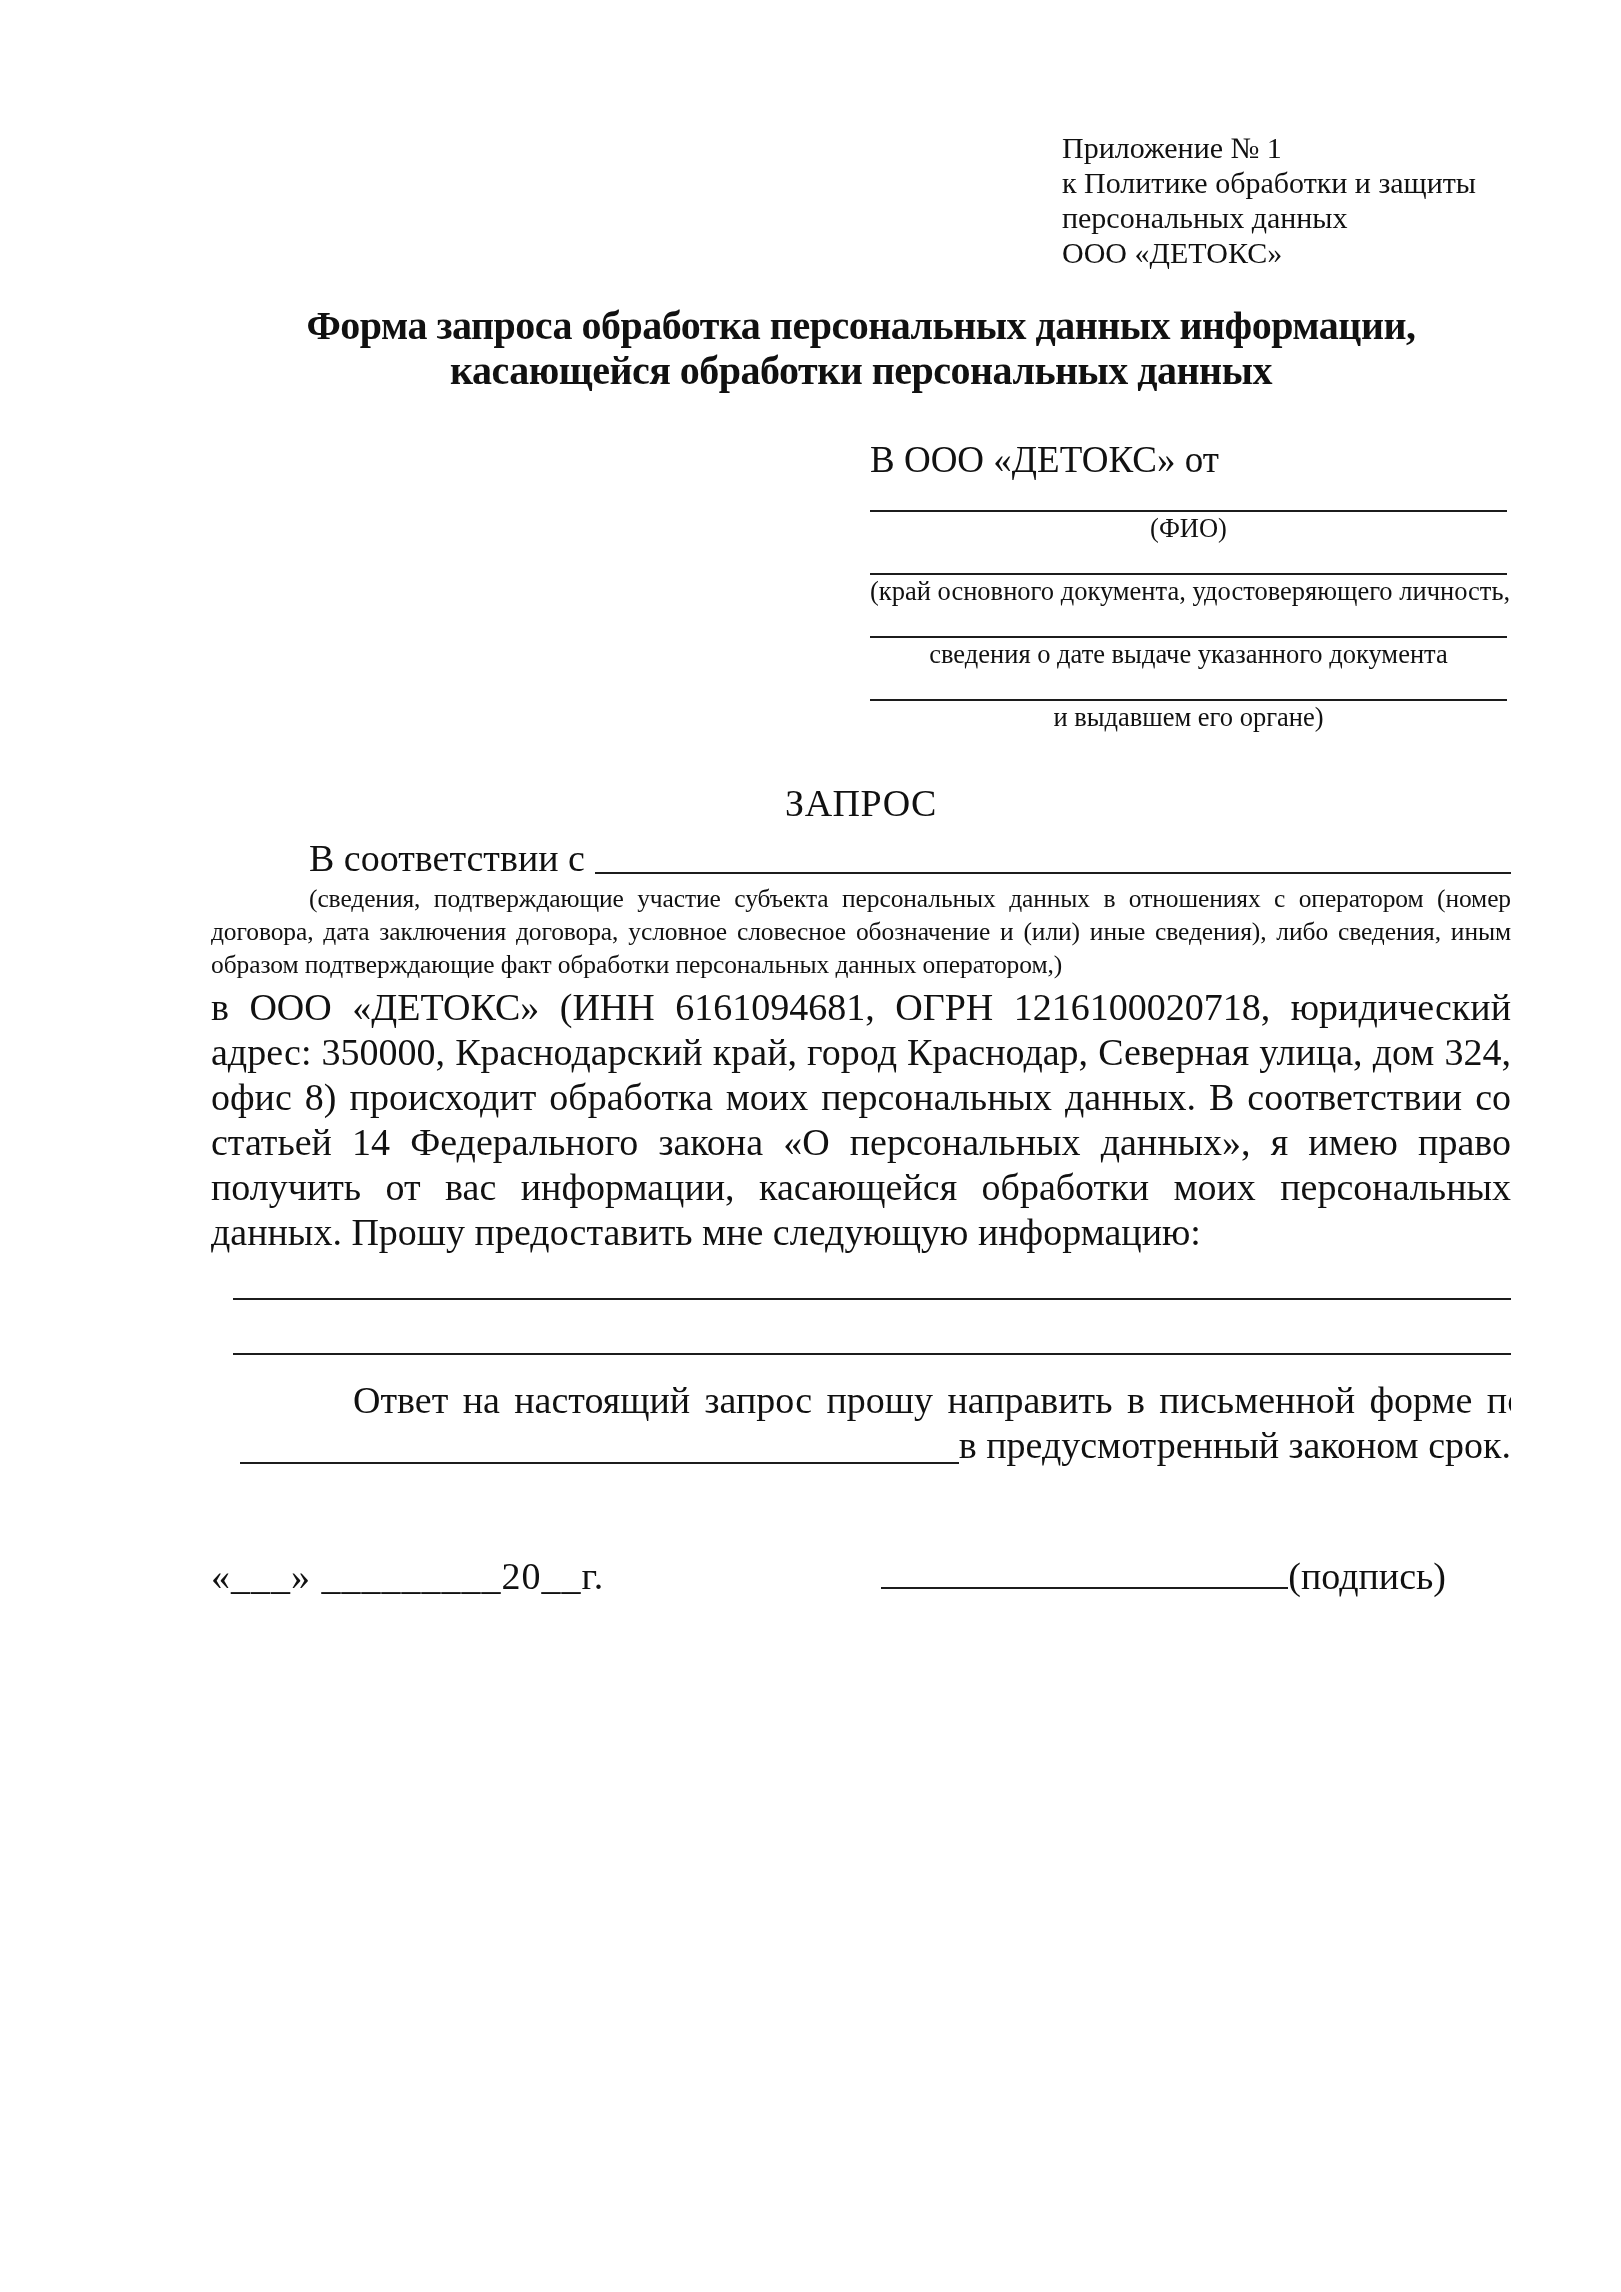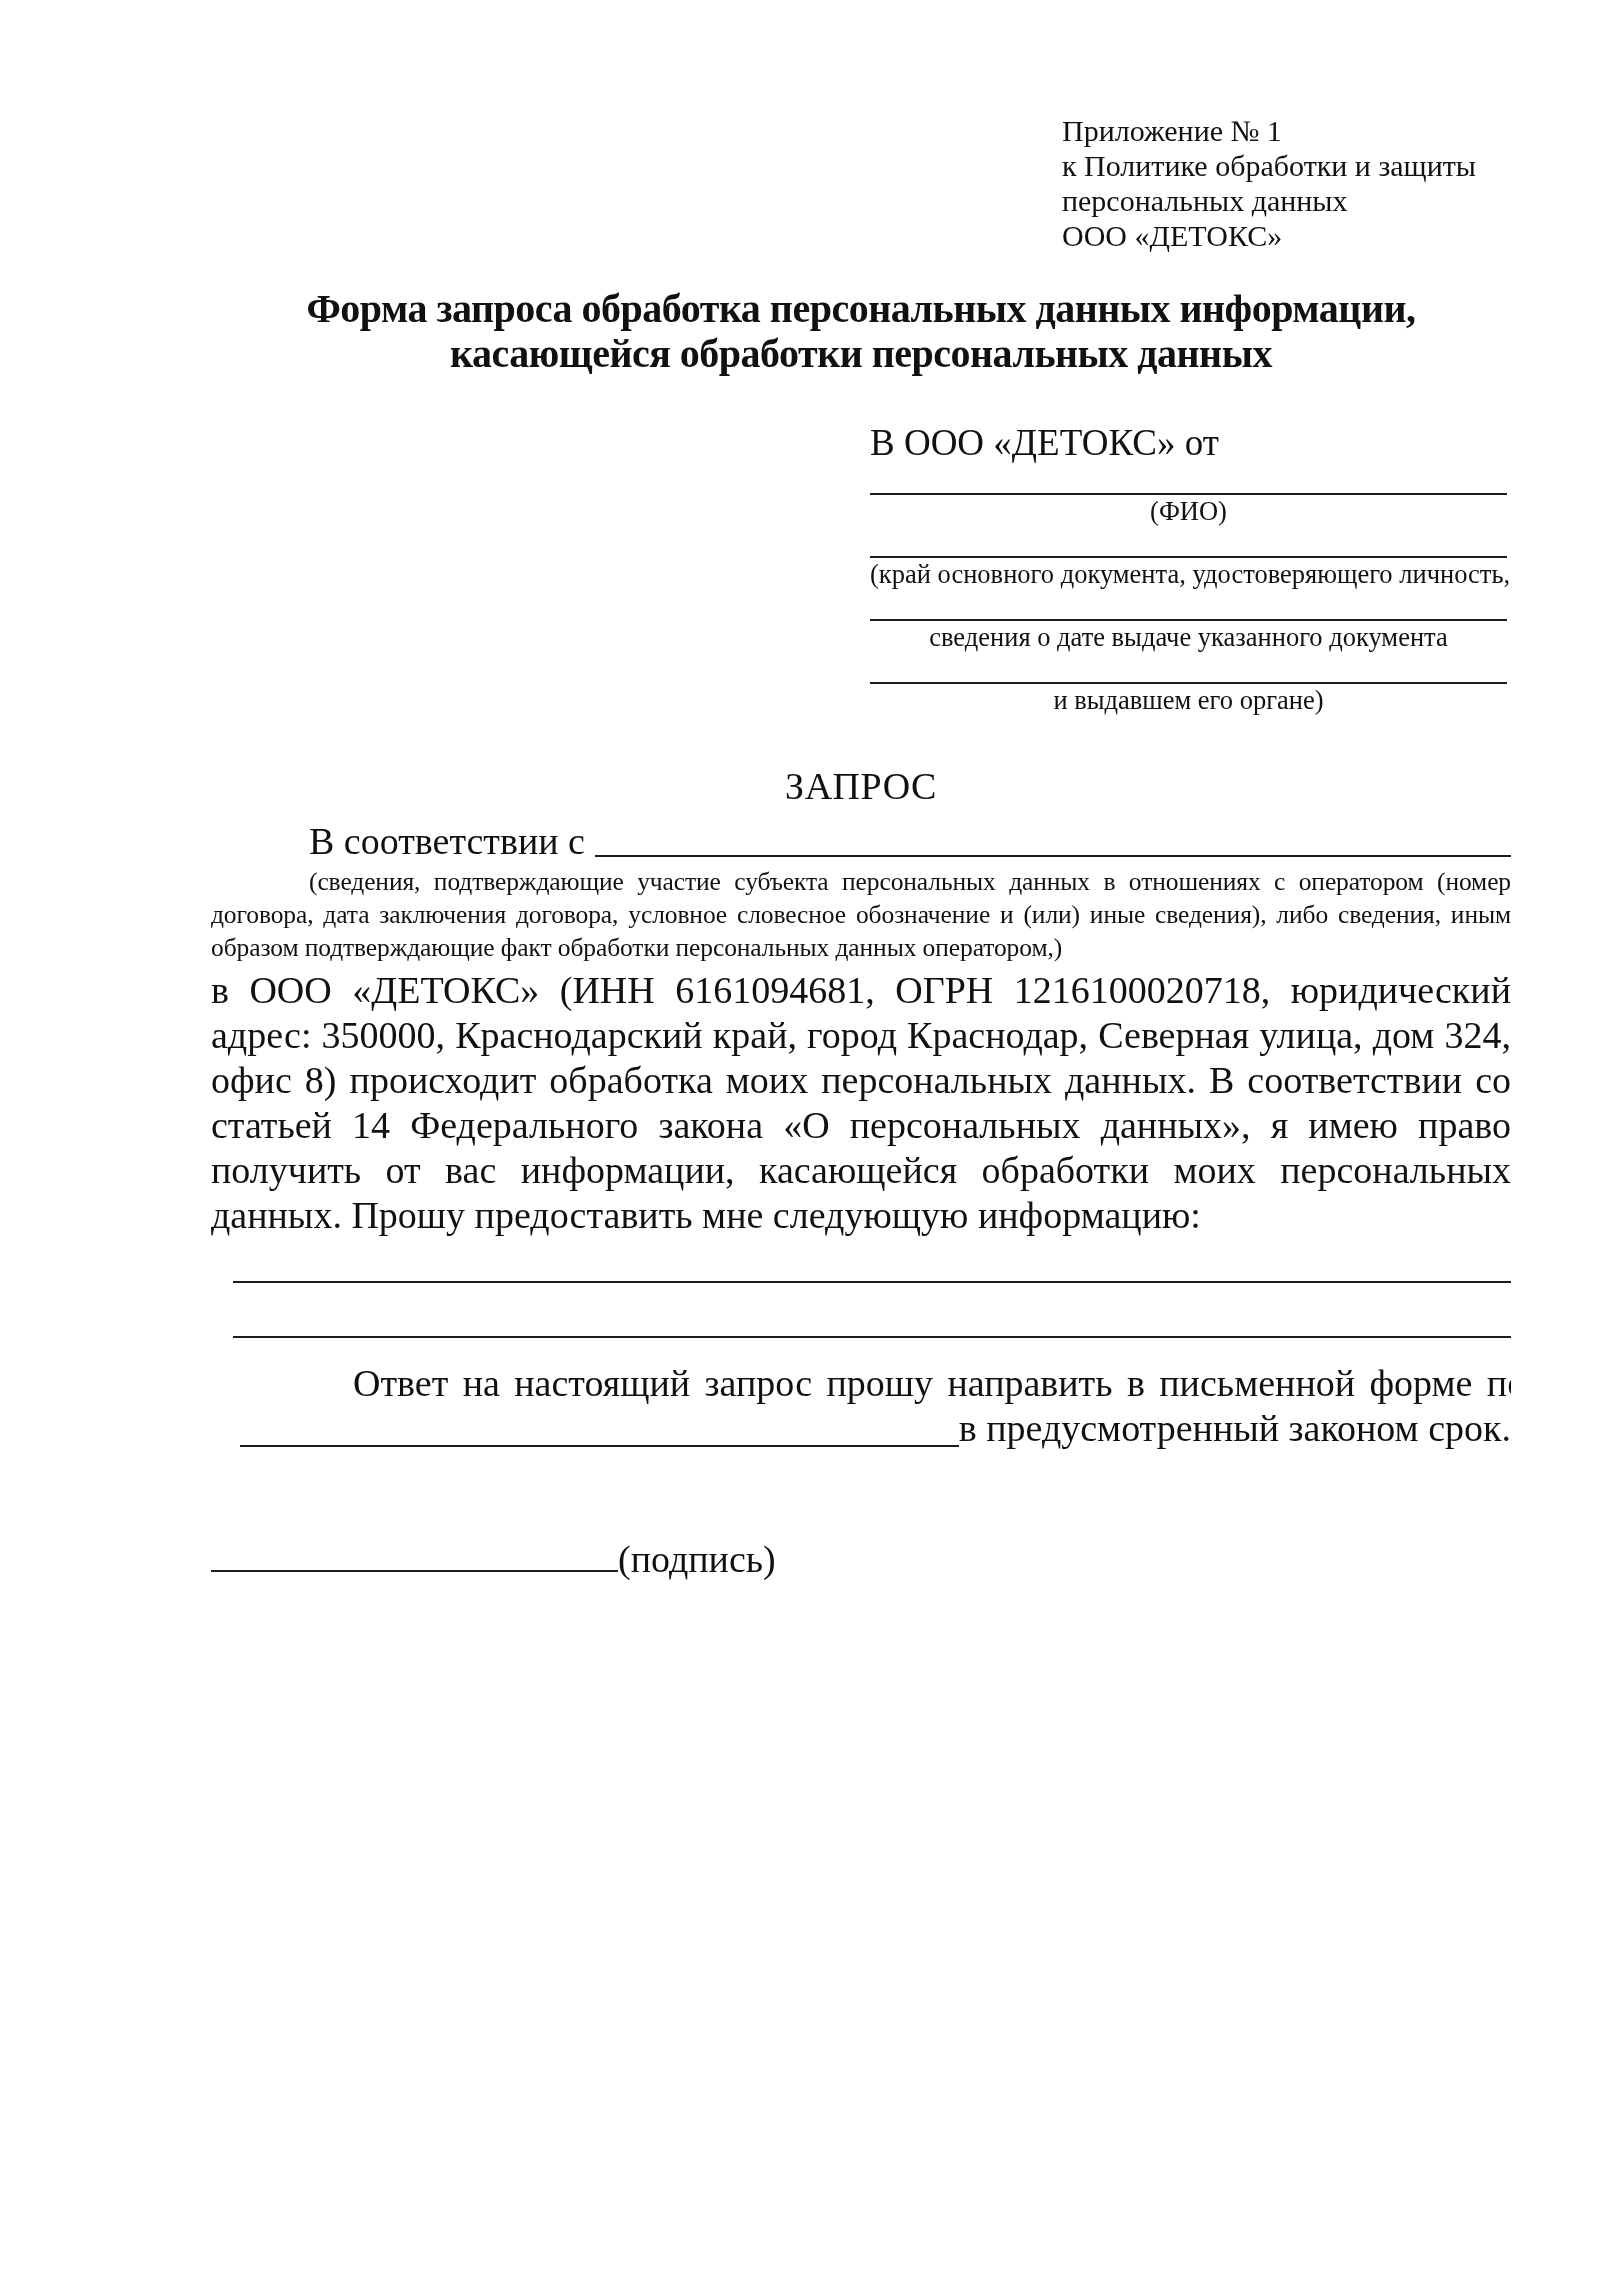--- a/index.html
+++ b/index.html
@@ -10,21 +10,22 @@
   .page {
     position: relative;
     width: 1621px;
     height: 2293px;
     background: #ffffff;
     color: #111;
     font-family: "Liberation Serif", "DejaVu Serif", serif;
     overflow: hidden;
   }
   .content {
-    padding: 113px 110px 0 211px; 
+    padding: 90px 110px 0 211px; 
+    margin-top: 40px;
   }
 
   
   .appendix {
     margin-left: 851px;
     font-size: 30px;
     line-height: 35px;
     white-space: nowrap;
   }
 
@@ -209,20 +210,21 @@
     <div class="blank b"></div>
 
     <p class="reply">Ответ на настоящий запрос прошу направить в письменной форме по адресу:</p>
 
     <div class="addr-row">
       <span class="fill"></span>
       <span class="suffix">в предусмотренный законом срок.</span>
     </div>
 
     <div class="sign-row">
+      <span class="date">«___» _________20__г.</span>
       <span class="sig-group">
         <span class="sig-line"></span>
         <span class="sig-cap">(подпись)</span>
       </span>
     </div>
 
   </div>
 </div>
 
 

